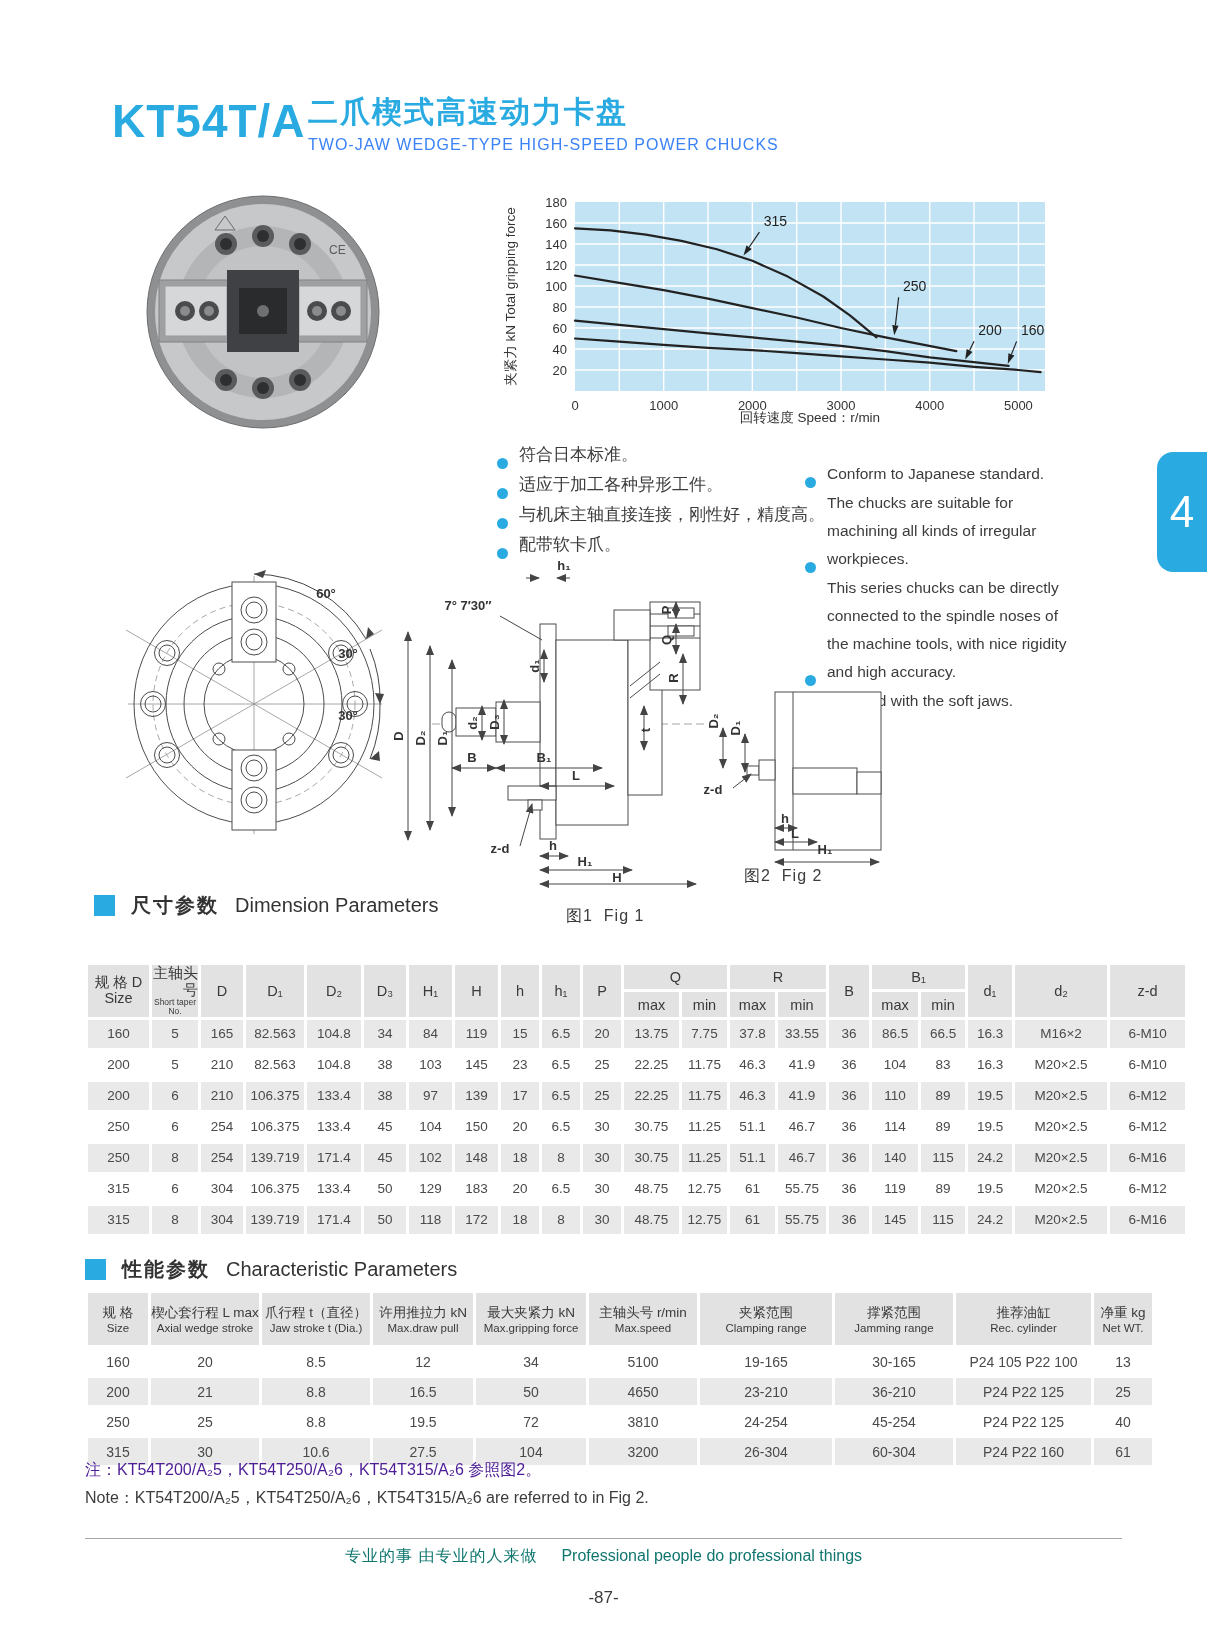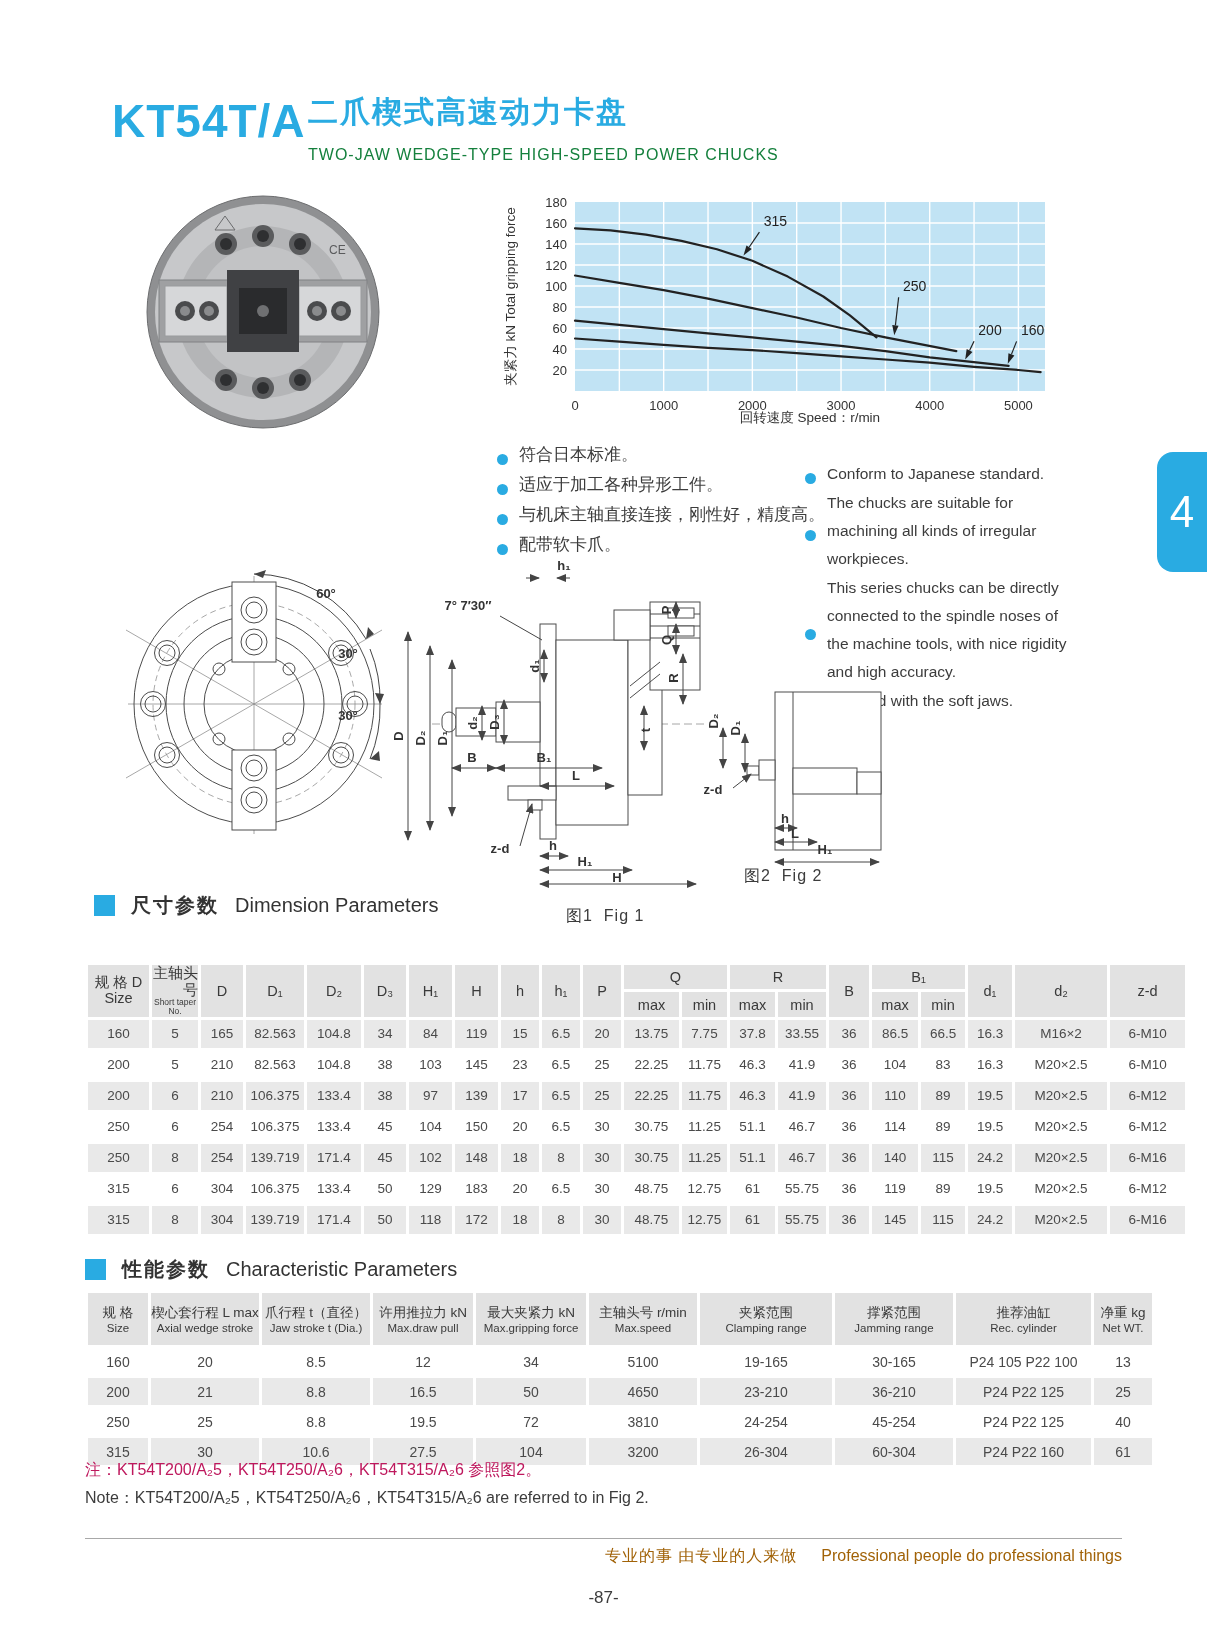--- a/index.html
+++ b/index.html
@@ -1,32 +1,32 @@
 <!DOCTYPE html>
 <html><head>
 <meta charset="utf-8">
 <style>
   html,body{margin:0;padding:0;background:#888;}
   .page{position:relative;width:1207px;height:1649px;background:#ffffff;margin:0 auto;
         font-family:"Liberation Sans", sans-serif;color:#3c3c3c;overflow:hidden;}
   
   .model{position:absolute;left:112px;top:94px;font-size:46px;font-weight:bold;color:#29abe2;letter-spacing:1px;}
   .title-cn{position:absolute;left:308px;top:92px;font-size:30px;font-weight:bold;color:#29abe2;letter-spacing:2px;}
-  .title-en{position:absolute;left:308px;top:146px;font-size:16px;color:#15803d;letter-spacing:1px;}
+  .title-en{position:absolute;left:308px;top:136px;font-size:16px;color:#3b82f6;letter-spacing:1px;}
   
   .photo{position:absolute;left:133px;top:190px;}
   .chartbox{position:absolute;left:503px;top:176px;}
   .tick{font-size:13px;fill:#333;}
   .axlabel{font-size:13.5px;fill:#333;}
   .ann{font-size:14px;fill:#222;}
   
   .features{position:absolute;list-style:none;margin:0;padding:0;}
   .features-cn{left:497px;top:440px;width:330px;font-size:17px;}
   .features-en{left:805px;top:460px;width:262px;font-size:15.5px;}
-  .features li{display:flex;gap:11px;align-items:center;}
+  .features li{display:flex;gap:11px;align-items:flex-end;}
   .features-cn li{line-height:29px;margin-bottom:1px;}
   .features-en li{line-height:28px;margin-bottom:1px;}
   .dot{flex:none;width:11px;height:11px;border-radius:50%;background:#29abe2;margin-top:9px;}
   
   .side-tab{position:absolute;left:1157px;top:452px;width:50px;height:120px;background:#29abe2;
             border-radius:16px 0 0 16px;color:#fff;font-size:44px;display:flex;align-items:center;justify-content:center;}
   
   .fig{position:absolute;}
   .figstroke{stroke:#4c4c4c;stroke-width:1;fill:none;}
   .figfill{stroke:#4c4c4c;stroke-width:1;fill:#ffffff;}
@@ -53,24 +53,24 @@
   .tiny-cn{font-size:15px;text-align:right;}
   .tiny-en{font-size:8.5px;}
   .chartable{left:85px;top:1290px;width:1037px;font-size:14px;}
   .chartable thead tr{height:52px;}
   .chartable tbody tr{height:27px;}
   .chartable tbody tr:nth-child(even) td{background:#e9e9e9;}
   .chartable tbody td{color:#4a4a4a;}
   .hdr-cn{font-size:13.5px;}
   .hdr-en{font-size:11.5px;}
   
-  .note-cn{position:absolute;left:85px;top:1460px;font-size:16px;color:#be185d;}
+  .note-cn{position:absolute;left:85px;top:1460px;font-size:16px;color:#4c1d95;}
   .note-en{position:absolute;left:85px;top:1488px;font-size:16px;color:#3c3c3c;}
   .footer-line{position:absolute;left:85px;top:1538px;width:1037px;height:1px;background:#a8a8a8;}
-  .footer{position:absolute;left:85px;top:1546px;width:1037px;text-align:right;font-size:16px;color:#a16207;}
+  .footer{position:absolute;left:85px;top:1546px;width:1037px;text-align:center;font-size:16px;color:#0f766e;}
   .footer .cnpart{letter-spacing:1px;margin-right:24px;}
   .pageno{position:absolute;left:85px;top:1588px;width:1037px;text-align:center;font-size:17px;color:#3c3c3c;}
 </style>
 </head>
 <body>
 
 <div class="page">
 
   <div class="model">KT54T/A</div>
   <div class="title-cn">二爪楔式高速动力卡盘</div>

